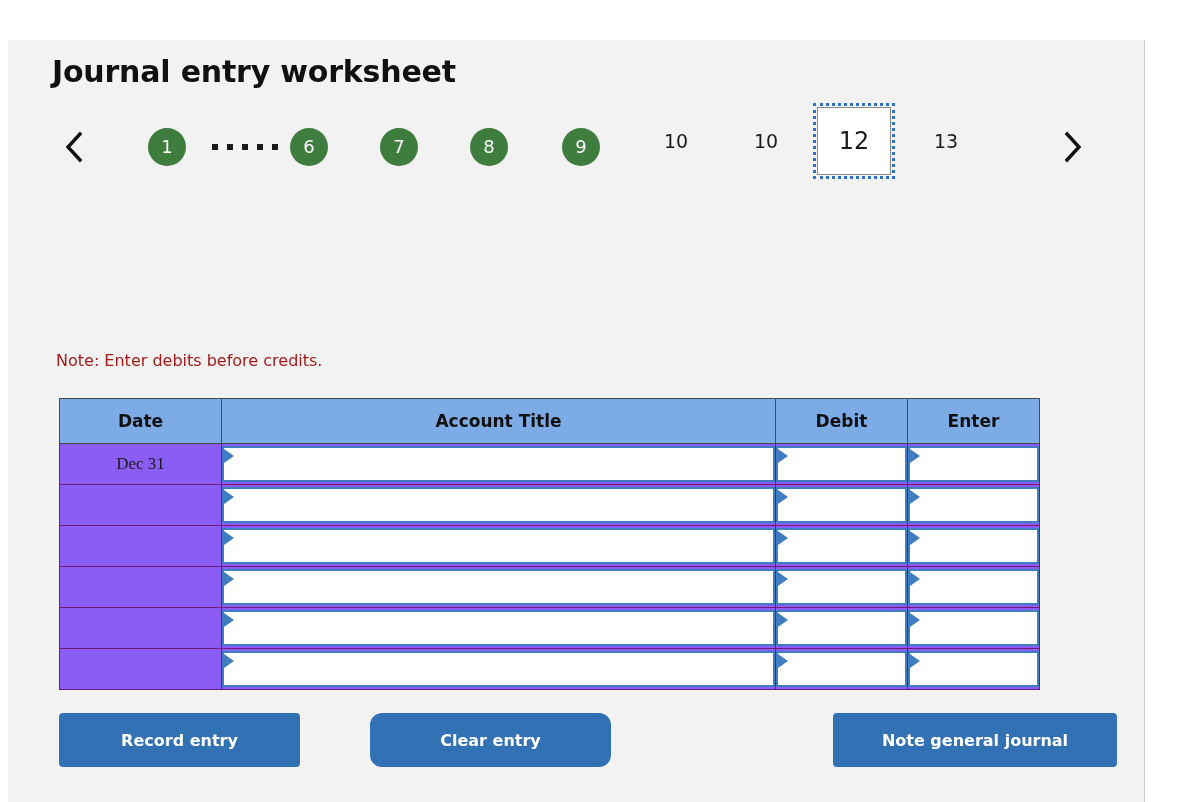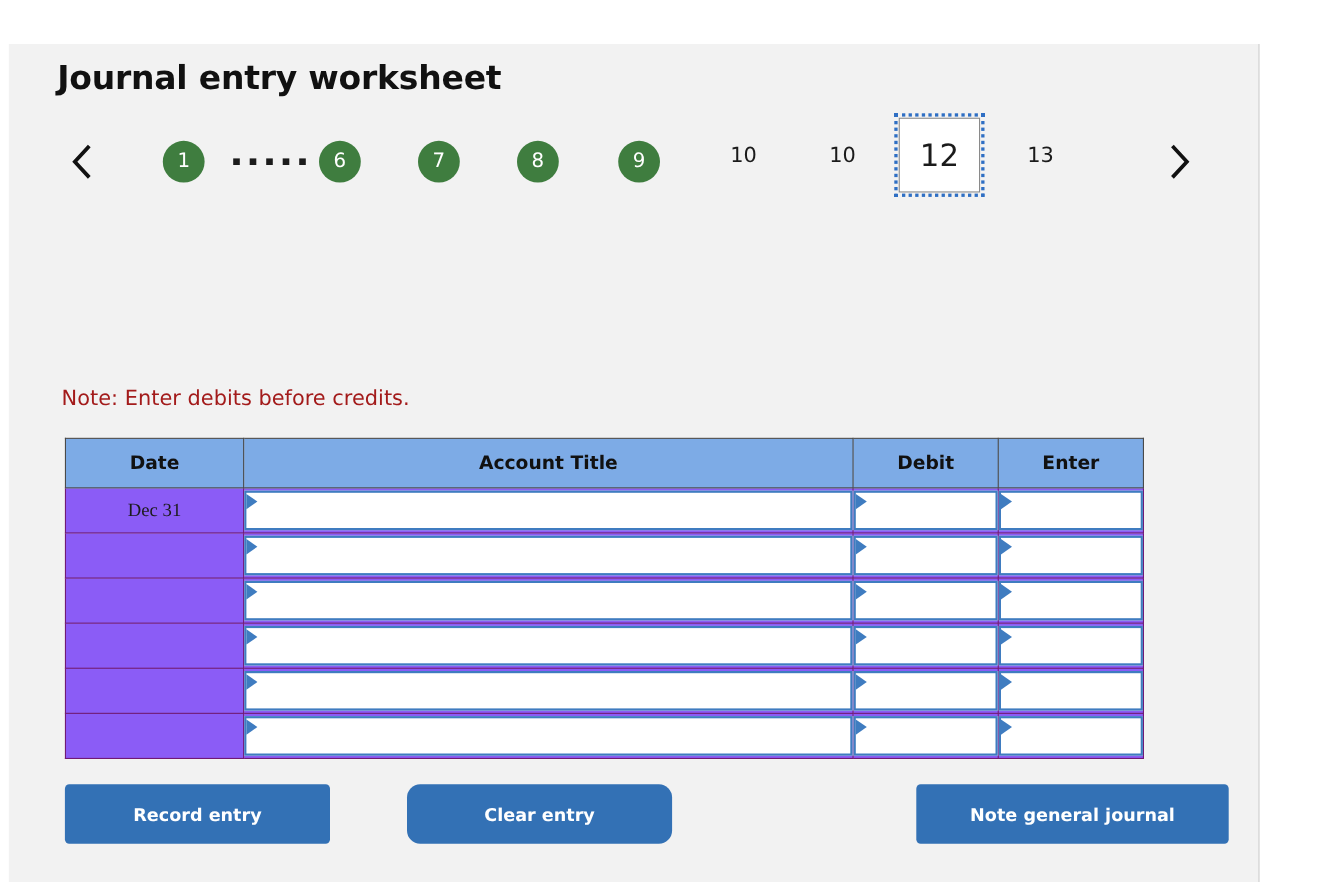--- a/index.html
+++ b/index.html
@@ -100,21 +100,21 @@
   }
   .pg-current {
     width: 74px;
     height: 68px;
     top: -11px;
     background: #ffffff;
     border: 1px solid #8a8a8a;
     outline: 3px dotted #2f6fc4;
     outline-offset: 1px;
     box-sizing: border-box;
-    font-size: 28px;
+    font-size: 24px;
   }
   .pg-dots {
     position: absolute;
     top: 16px;
     left: 160px;
     display: flex;
     gap: 9px;
     align-items: center;
     height: 26px;
   }
@@ -143,21 +143,21 @@
     font-size: 19px;
     color: #1b1b1b;
     white-space: nowrap;
   }
 
   
   .note {
     position: absolute;
     left: 48px;
     top: 311px;
-    font-size: 19px;
+    font-size: 16px;
     color: #a31b1b;
     white-space: nowrap;
   }
 
   
   .jtable {
     position: absolute;
     left: 51px;
     top: 358px;
     width: 980px;

